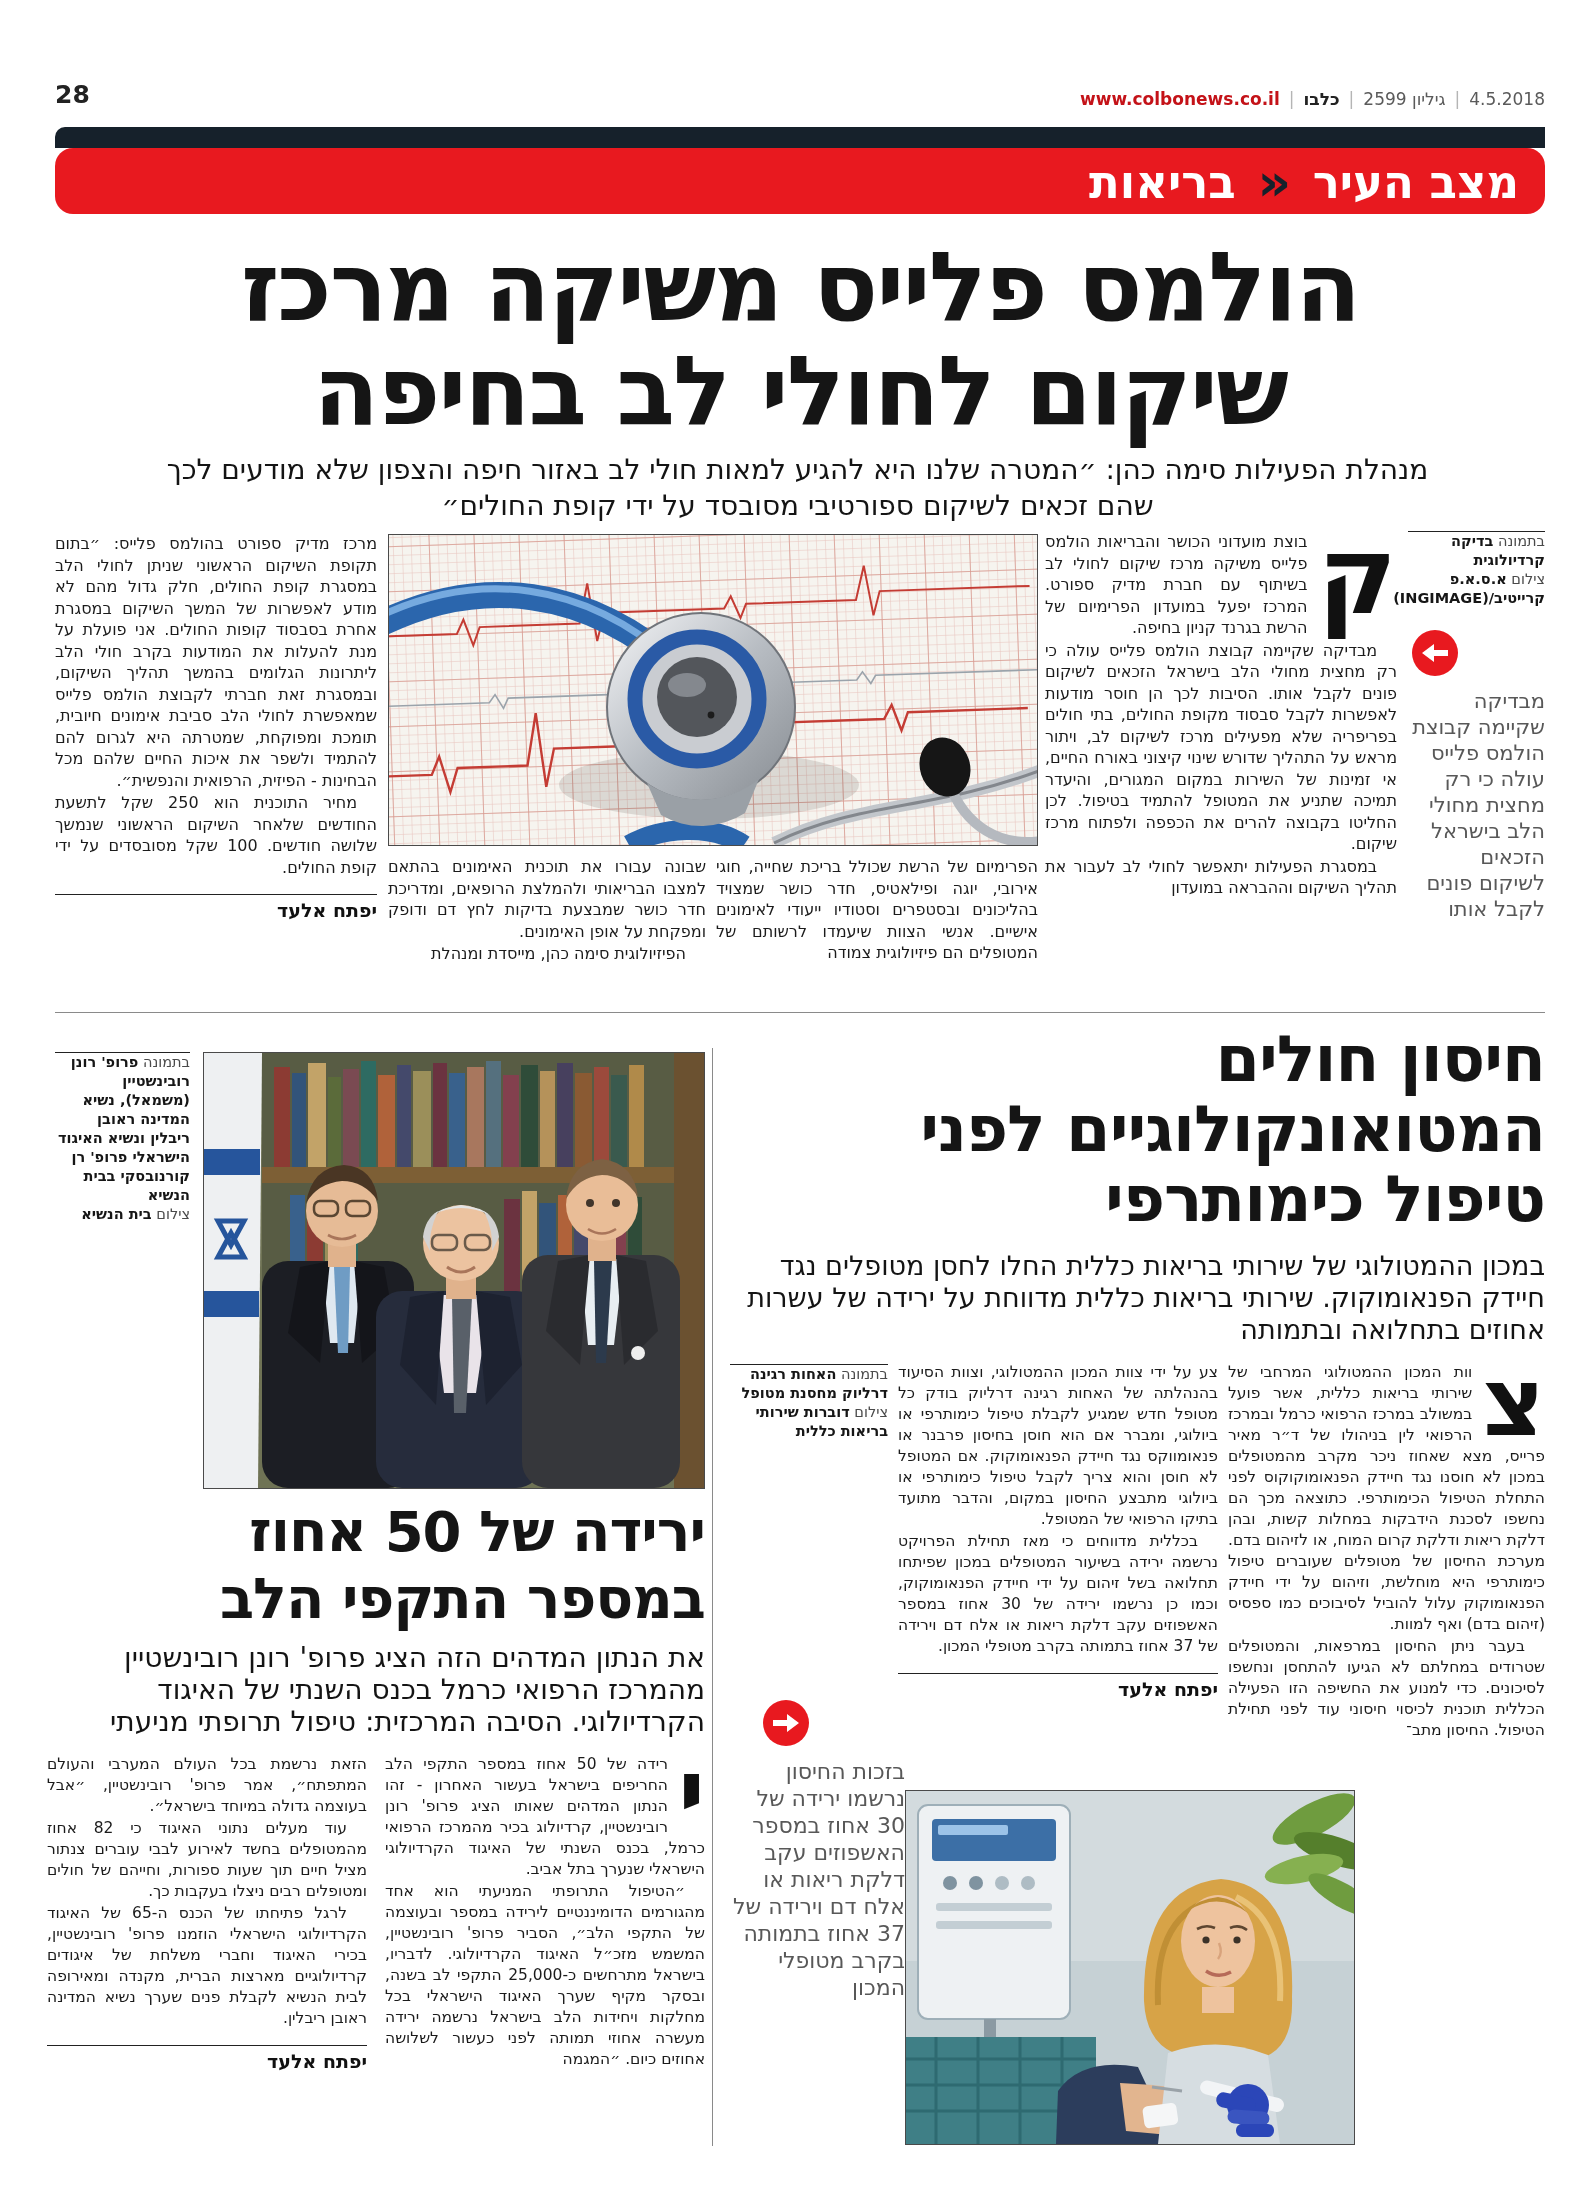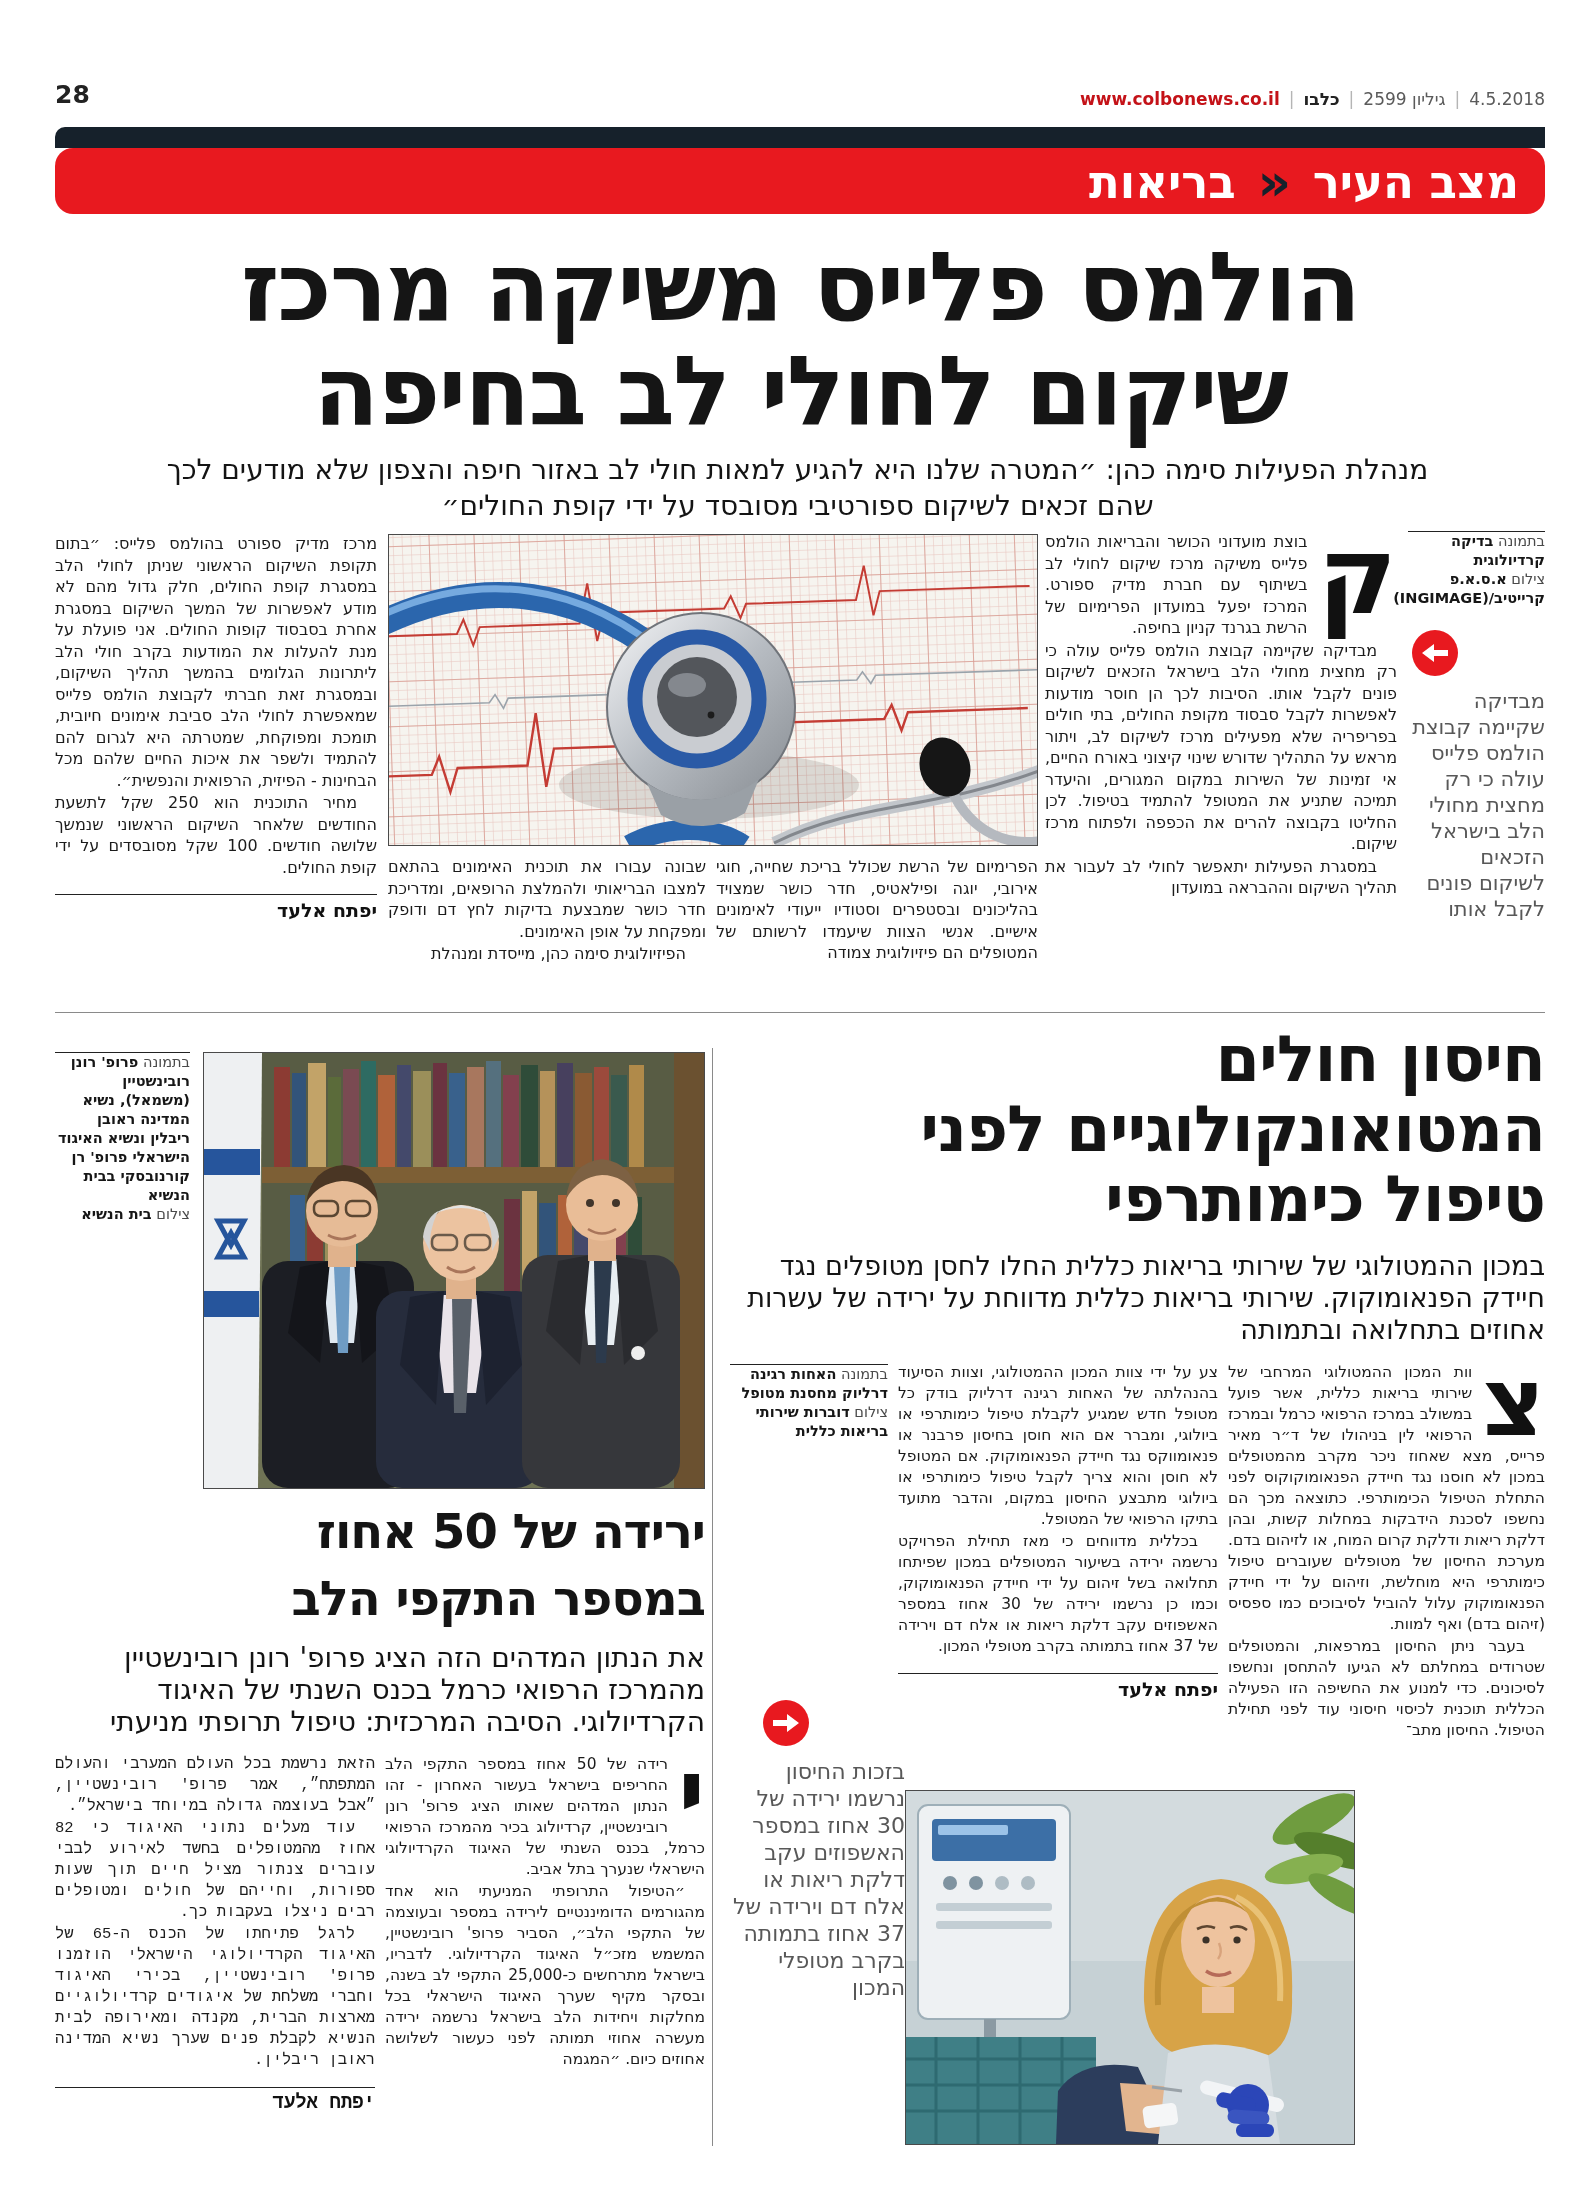--- a/index.html
+++ b/index.html
@@ -21,42 +21,42 @@
   .banner-text{padding-right:26px;font-size:45px;font-weight:700;color:#ffffff;letter-spacing:0px;line-height:66px;}
   .banner-chevron{color:#16212b;font-weight:900;font-size:52px;padding:0 6px;position:relative;top:2px;}
 
   
   .a1-headline{top:236px;left:55px;width:1490px;text-align:center;font-size:96px;line-height:104px;
                font-weight:700;color:#151515;letter-spacing:-2px;}
   .a1-subhead{top:452px;left:145px;width:1305px;text-align:center;font-size:28px;line-height:36px;color:#141414;}
   .hl-right{font-weight:700;color:#151515;text-align:right;letter-spacing:-1px;}
   .a2-headline{top:1024px;left:720px;width:825px;font-size:64px;line-height:70px;}
   .a2-subhead{top:1250px;left:720px;width:825px;text-align:right;font-size:27px;line-height:32px;color:#141414;}
-  .a3-headline{top:1498px;left:55px;width:650px;font-size:48px;line-height:67px;}
+  .a3-headline{top:1498px;left:55px;width:650px;font-size:56px;line-height:67px;}
   .a3-subhead{top:1642px;left:55px;width:650px;text-align:right;font-size:28px;line-height:32px;color:#141414;}
 
   
   .body-col{text-align:justify;color:#1b1b1b;}
   .body-col p{margin:0;}
   .body-col p + p{text-indent:20px;margin-top:1px;}
   .a1-col{font-size:16px;line-height:21.5px;}
   .a23-col{font-size:15.5px;line-height:21px;}
   .dropcap{float:right;font-weight:700;color:#111;margin:3px 0 0 10px;}
   .dc1{font-size:108px;line-height:84px;}
   .dc2{font-size:96px;line-height:76px;}
   .dc3{font-size:92px;line-height:72px;}
 
   .a1-col1{top:531px;left:1045px;width:352px;}
   .a1-colB{top:856px;left:716px;width:322px;}
   .a1-colC{top:856px;left:388px;width:318px;}
   .a1-col4{top:533px;left:55px;width:322px;}
   .a2-col1{top:1362px;left:1228px;width:317px;}
   .a2-col2{top:1362px;left:898px;width:320px;}
   .a3-col1{top:1754px;left:385px;width:320px;}
-  .a3-col2{top:1754px;left:55px;width:320px;font-family:Liberation Mono, monospace;}
+  .a3-col2{top:1754px;left:47px;width:320px;}
 
   
   .byline{border-top:1.5px solid #222;margin-top:16px;padding-top:5px;font-weight:700;font-size:19px;
           text-align:right;color:#111;text-indent:0 !important;}
 
   
   .photo-caption{border-top:1.5px solid #222;font-size:14.5px;line-height:19px;
                  text-align:right;color:#222;}
   .cap-light{font-weight:400;color:#4a4a4a;}
   .cap-bold{font-weight:700;color:#161616;}

